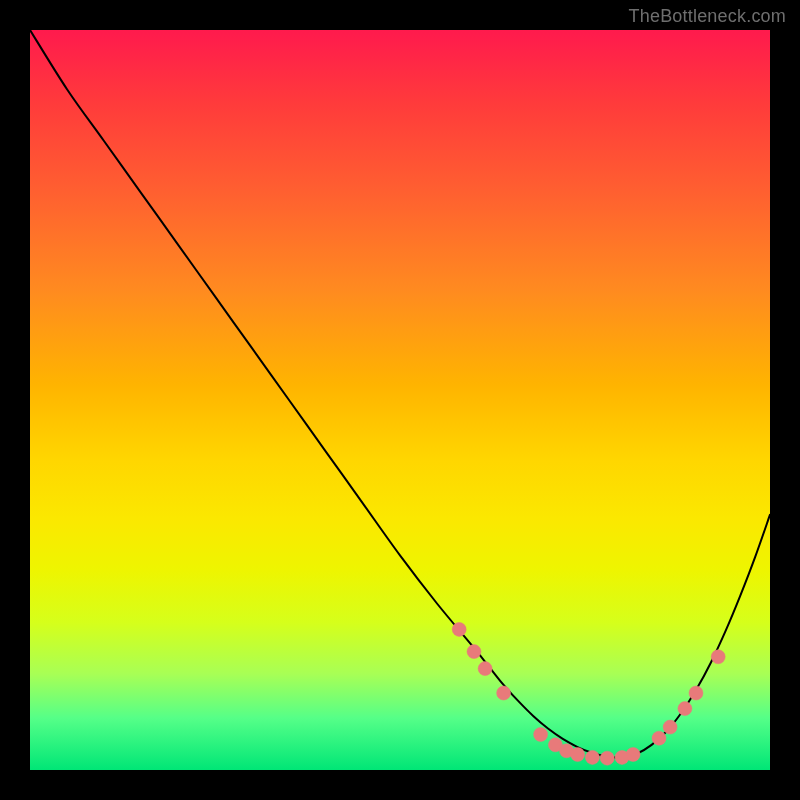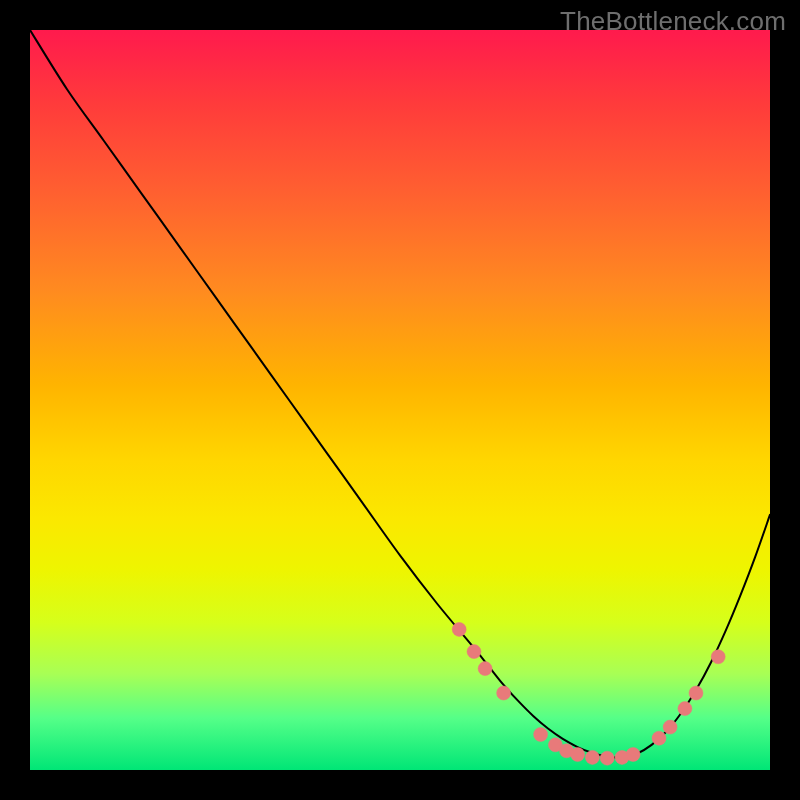--- a/index.html
+++ b/index.html
@@ -60,21 +60,21 @@
   .marker {
     fill: #e87a7a;
     stroke: #e87a7a;
     stroke-width: 0.5;
   }
   .watermark {
     position: absolute;
     top: 6px;
     right: 14px;
     color: #6e6e6e;
-    font-size: 26px;
+    font-size: 18px;
     letter-spacing: 0.2px;
     font-weight: 400;
     user-select: none;
   }
 </style>
 </head>
 <body>
 
 <div class="frame">
   <div class="gradient-area"></div>

